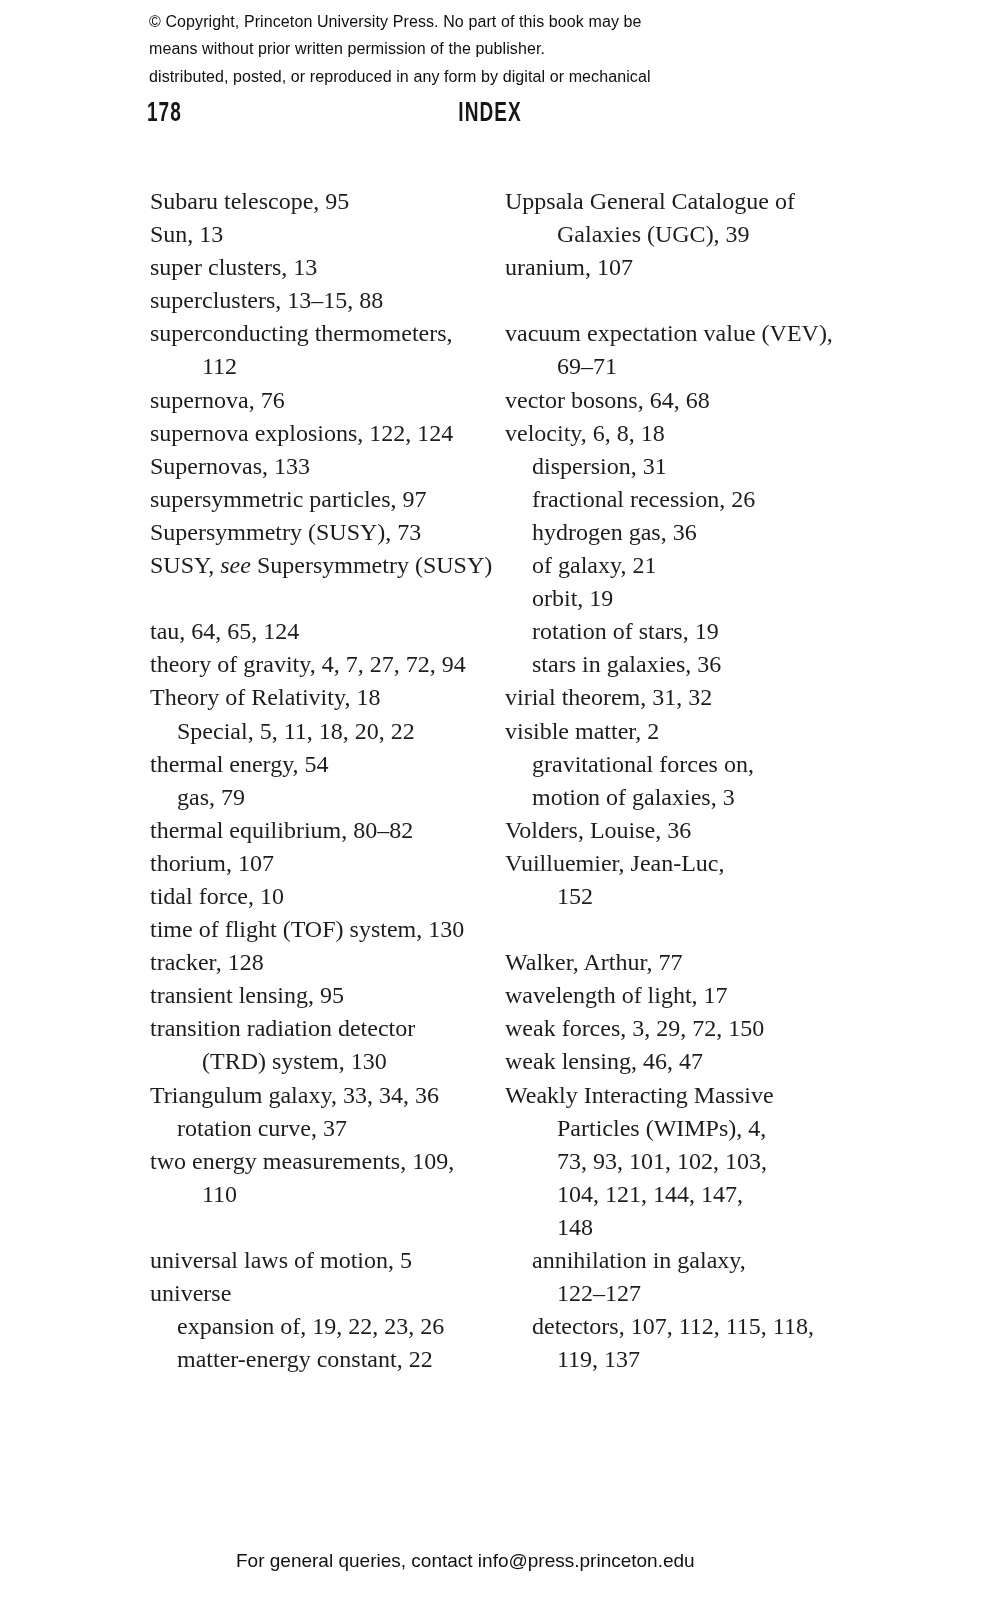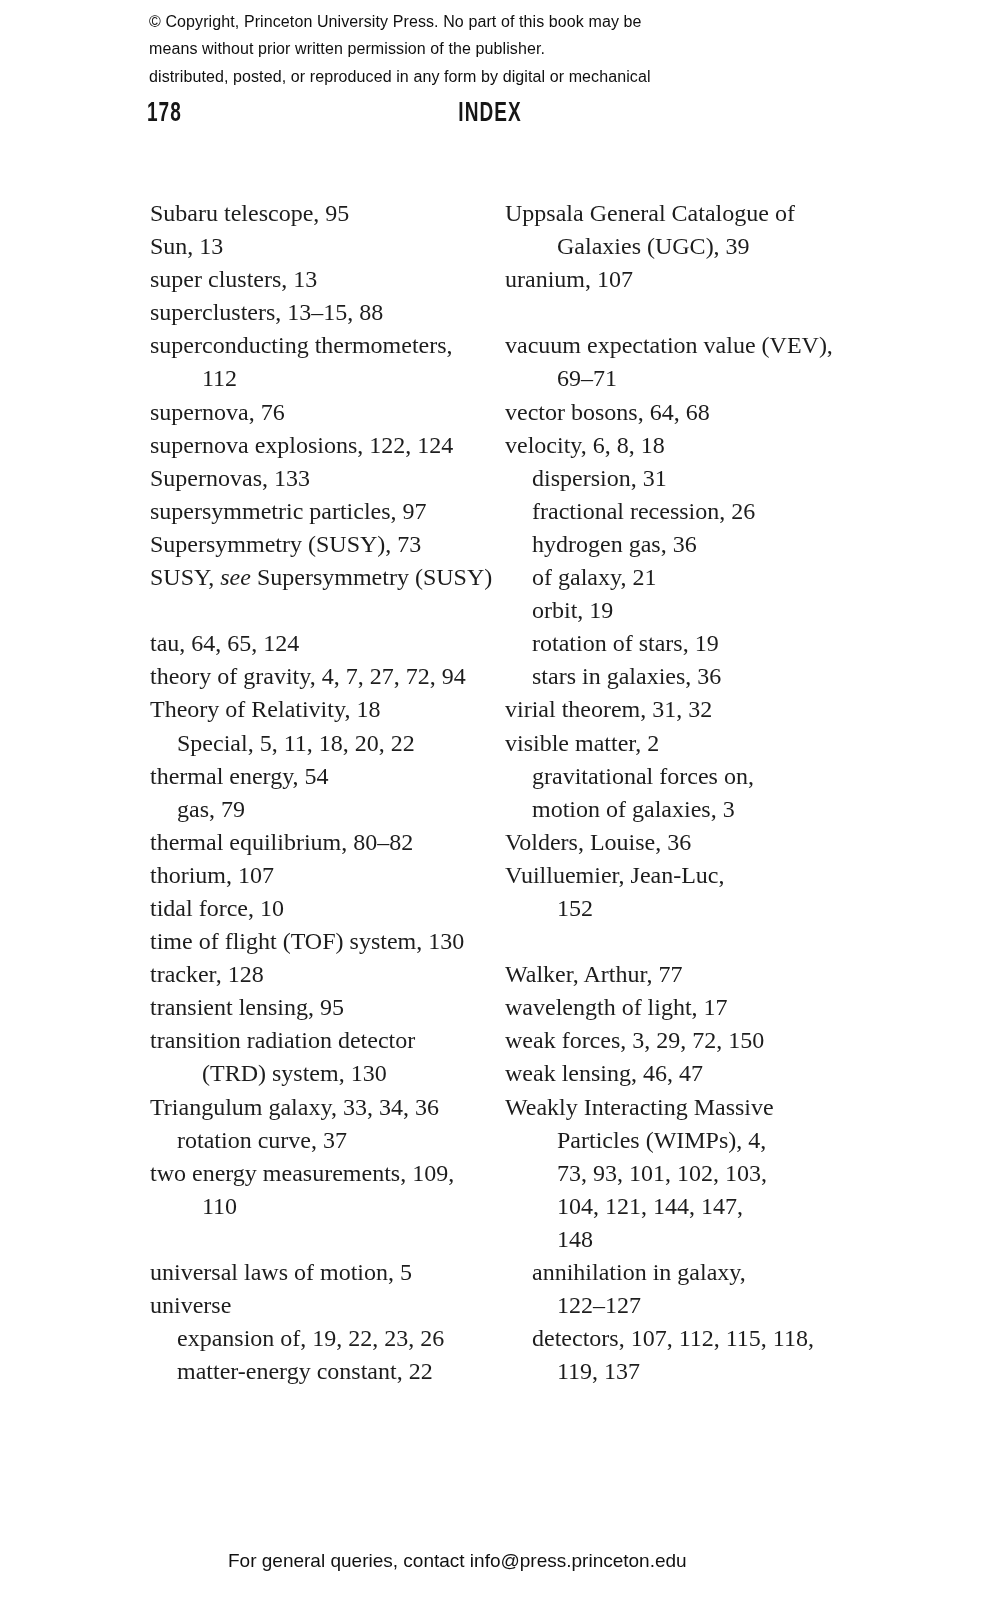--- a/index.html
+++ b/index.html
@@ -51,35 +51,34 @@
     transform: translateX(-50%) scaleX(0.68);
     transform-origin: center top;
     white-space: nowrap;
   }
   .col {
     position: absolute;
     top: 185px;
     font-family: "Liberation Serif", "DejaVu Serif", serif;
     font-size: 24px;
     color: #1d1d1d;
-    margin-top: 12px;
   }
   .col-left  { left: 150px; width: 345px; }
   .col-right { left: 505px; width: 385px; }
   .line {
     height: 33.1px;
     line-height: 33.1px;
     white-space: nowrap;
   }
   .line.i1 { padding-left: 27px; }
   .line.i2 { padding-left: 52px; font-family: Liberation Serif, serif; }
   .line em { font-style: italic; }
   .footer {
     position: absolute;
-    left: 228px;
+    left: 236px;
     top: 1550px;
     font-family: "Liberation Sans", sans-serif;
     font-size: 19px;
     color: #101010;
     white-space: nowrap;
   }
 </style>
 </head>
 <body>
 

